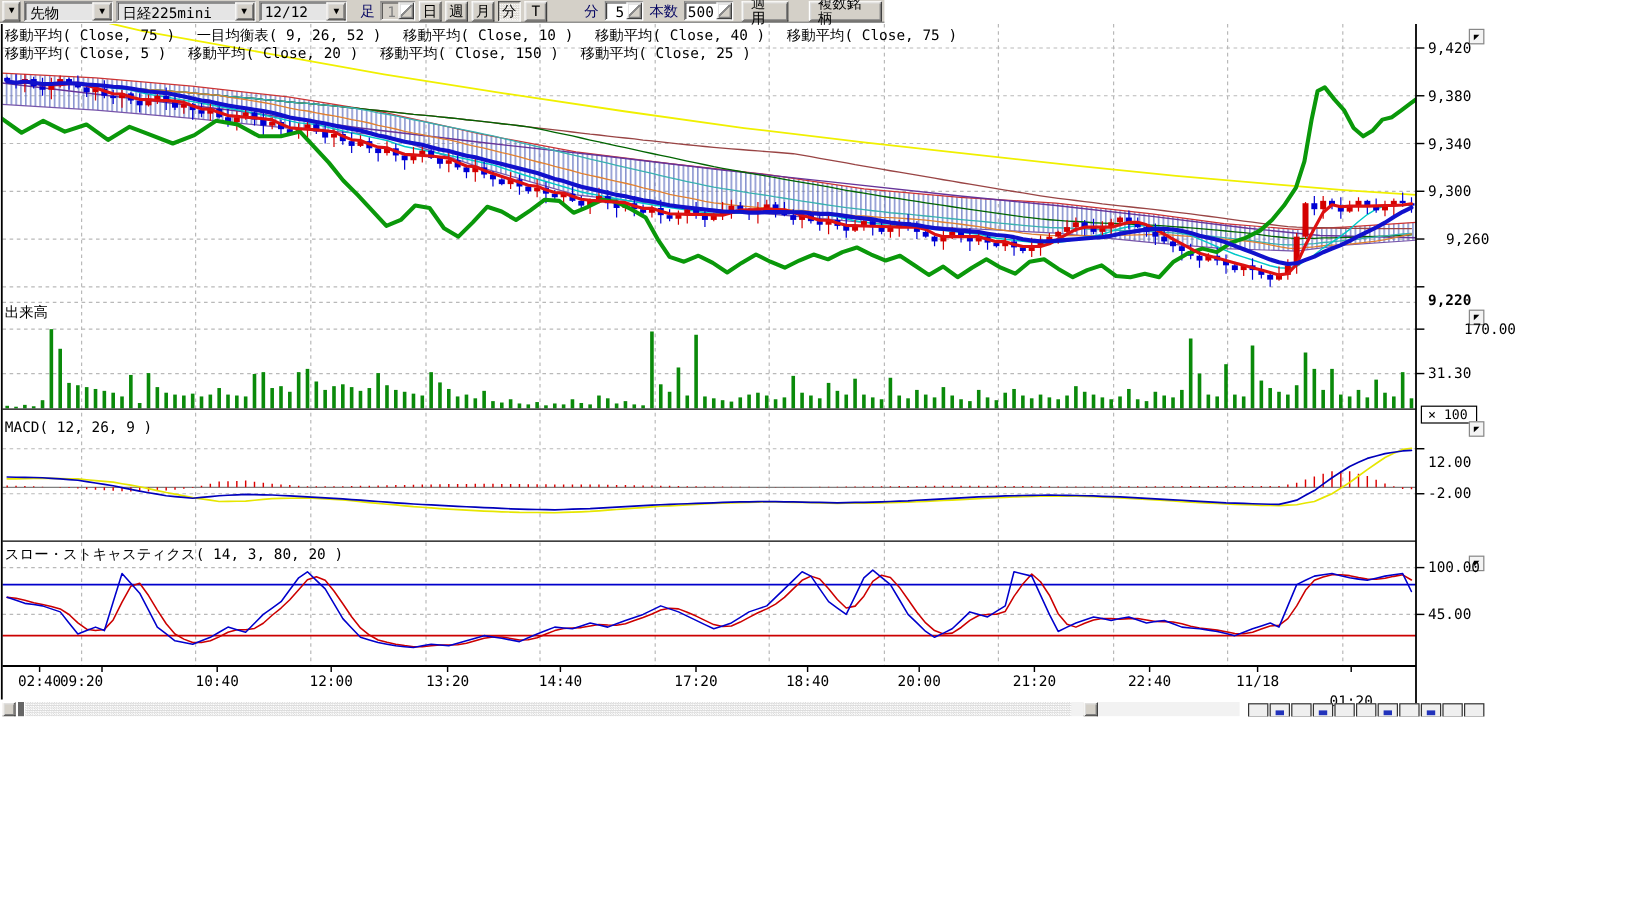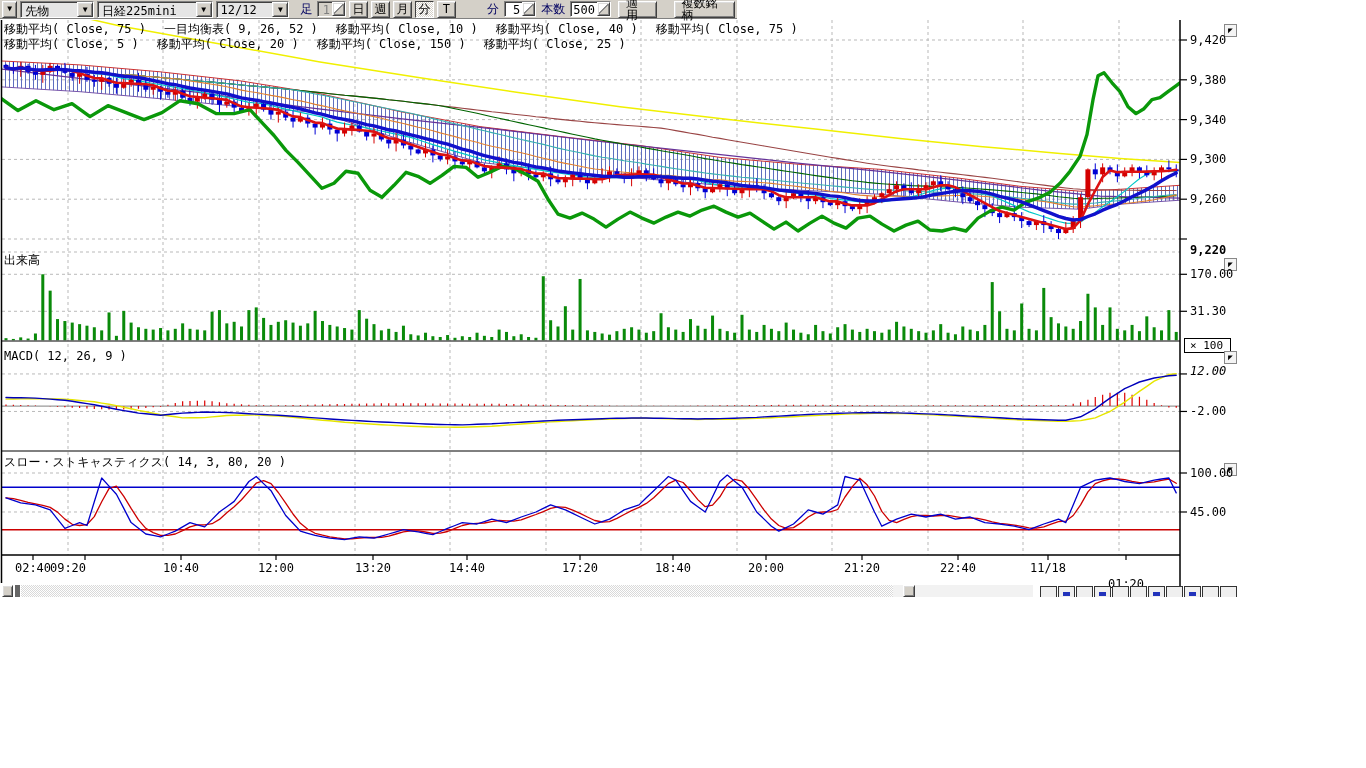--- a/index.html
+++ b/index.html
@@ -852,25 +852,25 @@
 <div class="corner-btn" style="top:24px"><span>◤</span></div>
 <div class="corner-btn" style="top:258px"><span>◤</span></div>
 <div class="corner-btn" style="top:351px"><span>◤</span></div>
 <div class="corner-btn" style="top:463px"><span>◤</span></div>
 
 <div id="y-labels">
     <div class="ylab" style="top: 40px;">9,420</div>
     <div class="ylab" style="top: 79.8px;">9,380</div>
     <div class="ylab" style="top: 119.6px;">9,340</div>
     <div class="ylab" style="top: 159.4px;">9,300</div>
-    <div class="ylab" style="top: 199.2px;">9,260</div>
+    <div class="ylab" style="top: 199.2px; margin-left: 15px;">9,260</div>
     <div class="ylab" style="top: 250px; font-weight: bold;">9,220</div>
-    <div class="ylab" style="top: 274.289px;">170.00</div>
+    <div class="ylab" style="top: 274.289px; margin-left: 30px;">170.00</div>
     <div class="ylab" style="top: 311.289px;">31.30</div>
-    <div class="ylab" style="top: 371px; font-style: italic;">12.00</div>
+    <div class="ylab" style="top: 385px;">12.00</div>
     <div class="ylab" style="top: 411.458px;">-2.00</div>
     <div class="ylab" style="top: 473px;">100.00</div>
     <div class="ylab" style="top: 511.995px;">45.00</div>
   </div>
 <div id="x-labels">
     <div class="xlab" style="left: 33px;">02:40</div>
     <div class="xlab" style="left: 68px;">09:20</div>
     <div class="xlab" style="left: 181px;">10:40</div>
     <div class="xlab" style="left: 276px;">12:00</div>
     <div class="xlab" style="left: 373px;">13:20</div>

